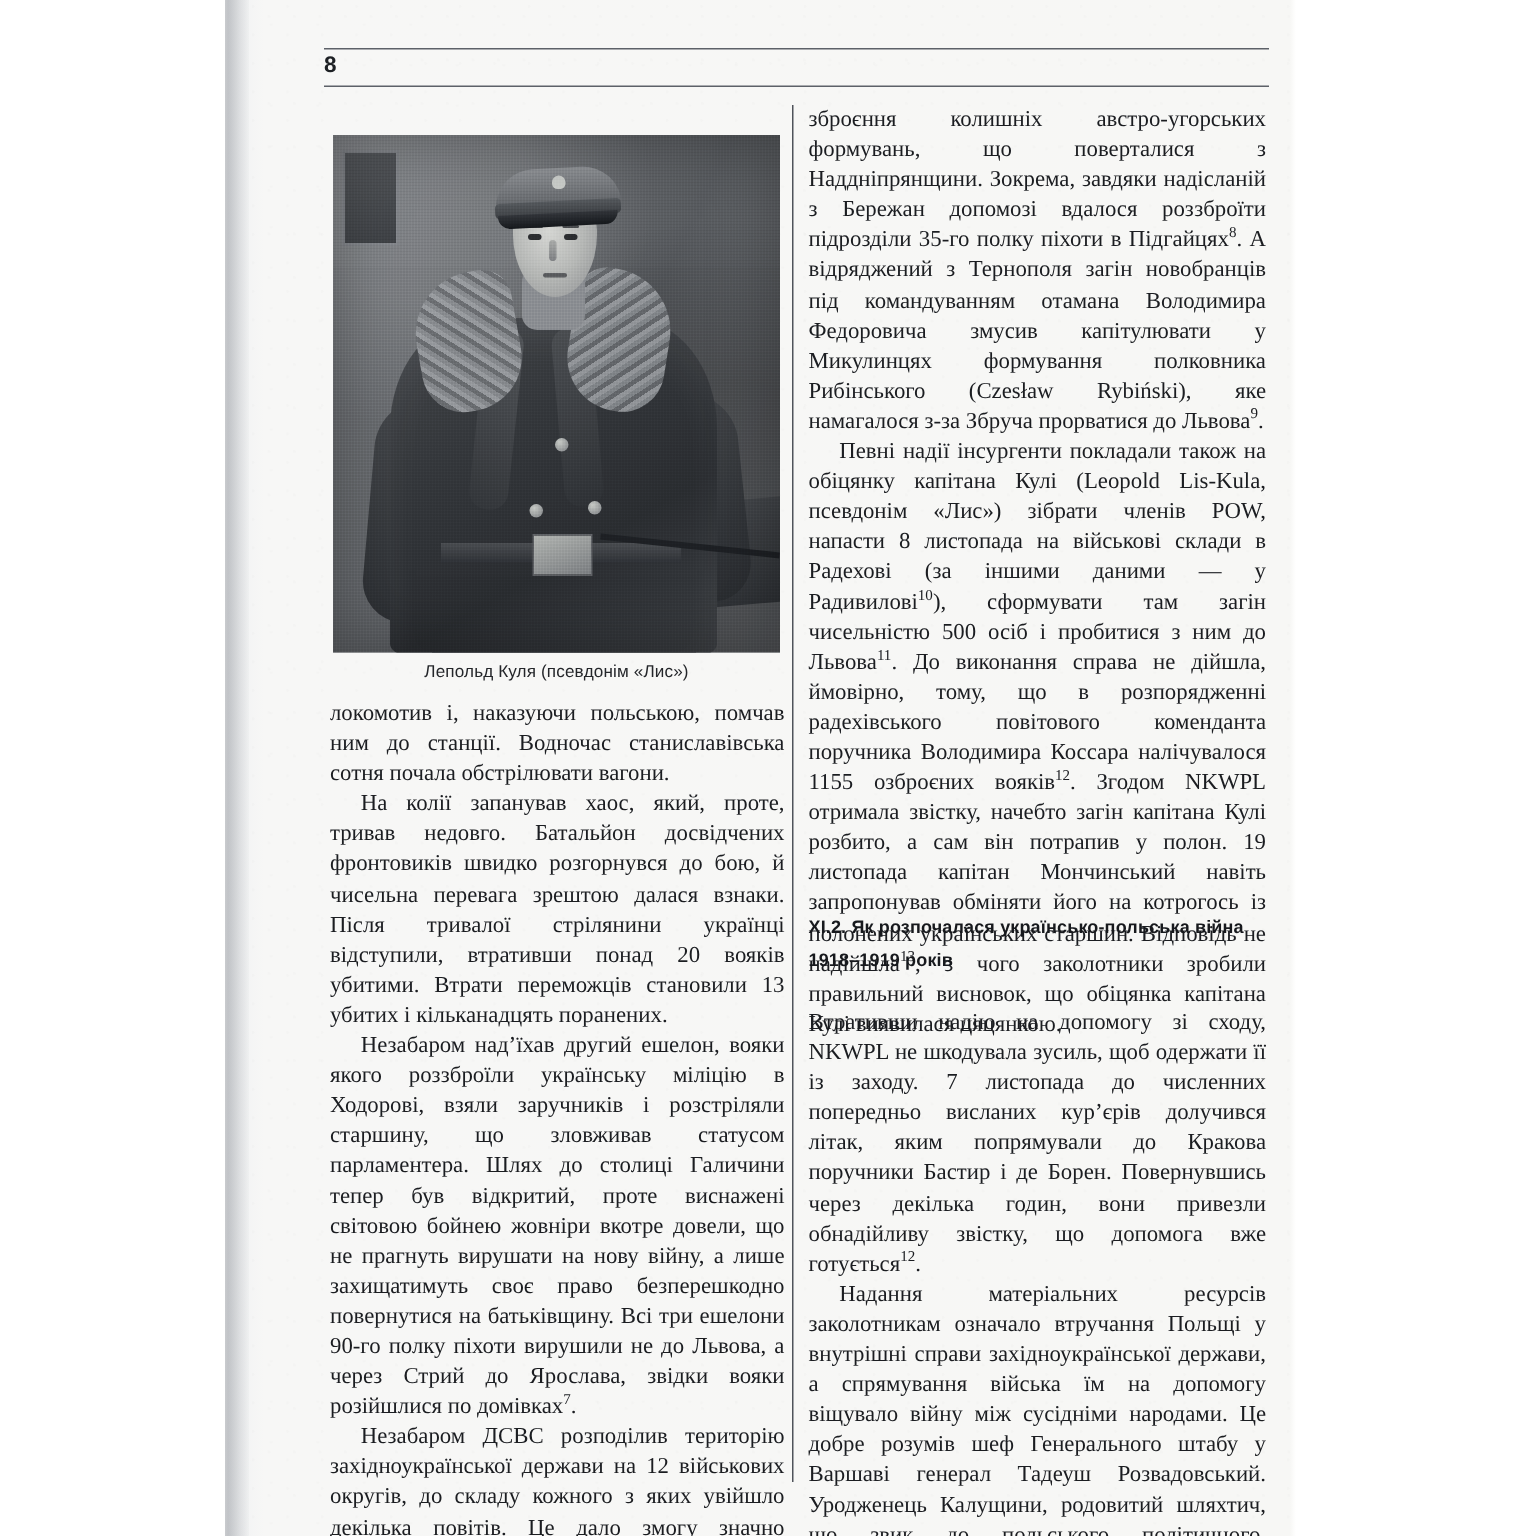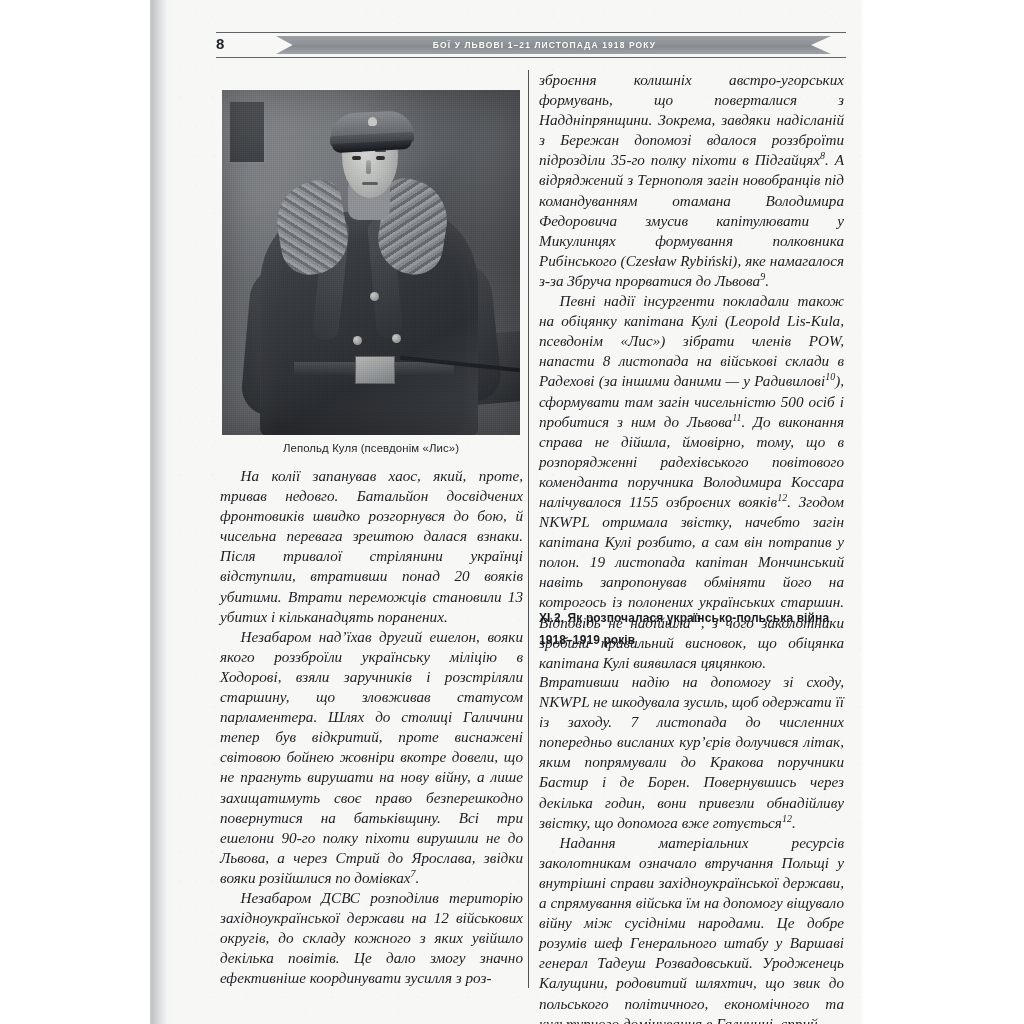--- a/index.html
+++ b/index.html
@@ -84,21 +84,21 @@
     font-size:15.2px;
     line-height:20.1px;
     color:#1b1d21;
     text-align:justify;
     text-justify:inter-word;
     hyphens:none;
   }
   #col-left{ left:220px; top:466px; width:303px; }
   #col-right{ left:539px; top:70px; width:305px; }
 
-  .col p{ margin:0; text-indent:1.35em;font-style:italic; }
+  .col p{ margin:0; text-indent:1.35em; }
   .col p.noindent{ text-indent:0; }
 
   .col-rule{
     position:absolute;
     left:528px; top:70px;
     width:1px; height:918px;
     background:#4f535a;
   }
 
   
@@ -296,24 +296,20 @@
 </head>
 <body>
 
 <div id="page-sheet">
   <div id="paper-grain"></div>
 
   <div id="running-head">
     <div class="head-rule top"></div>
     <div class="head-rule bot"></div>
     <div class="folio">8</div>
-    <div class="ribbon">
-      <div class="ribbon-text">БОЇ У ЛЬВОВІ 1–21 ЛИСТОПАДА 1918 РОКУ</div>
-      <div class="notch-right"></div>
-    </div>
   </div>
 
   <div id="figure">
     <div id="photo">
       <div class="bg"></div>
       <div class="wall-frame"></div>
       <div class="table-edge"></div>
       <div class="table"></div>
       <div class="arm-l"></div>
       <div class="arm-r"></div>
@@ -343,20 +339,21 @@
       <div class="cane"></div>
       <div class="grain"></div>
       <div class="vignette"></div>
     </div>
     <div class="caption">Лепольд Куля (псевдонім «Лис»)</div>
   </div>
 
   <div class="col-rule"></div>
 
   <div id="col-left" class="col">
+    <p class="noindent">локомотив і, наказуючи польською, помчав ним до станції. Водночас станиславівська сотня почала обстрілювати вагони.</p>
     <p>На колії запанував хаос, який, проте, тривав недовго. Батальйон досвідчених фронтовиків швидко розгорнувся до бою, й чисельна перевага зрештою далася взнаки. Після тривалої стрілянини українці відступили, втративши понад 20 вояків убитими. Втрати переможців становили 13 убитих і кільканадцять поранених.</p>
     <p><span>Незабаром над’їхав другий ешелон, вояки якого роззброїли українську міліцію в Ходорові, взяли заручників і розстріляли старшину, що зловживав статусом парламентера. Шлях до столиці Галичини тепер був відкритий, проте виснажені світовою бойнею жовніри вкотре довели, що не прагнуть вирушати на нову війну, а лише захищатимуть своє право безперешкодно повернутися на батьківщину. Всі три ешелони 90-го полку піхоти вирушили не до Львова, а через Стрий до Ярослава, звідки вояки розійшлися по домівках</span><sup>7</sup>.</p>
     <p>Незабаром ДСВС розподілив територію західноукраїнської держави на 12 військових округів, до складу кожного з яких увійшло декілька повітів. Це дало змогу значно ефективніше координувати зусилля з роз-</p>
   </div>
 
   <div id="col-right" class="col">
     <p class="noindent"><span>зброєння колишніх австро-угорських формувань, що поверталися з Наддніпрянщини. Зокрема, завдяки надісланій з Бережан допомозі вдалося роззброїти підрозділи 35-го полку піхоти в Підгайцях</span><sup>8</sup><span>. А відряджений з Тернополя загін новобранців під командуванням отамана Володимира Федоровича змусив капітулювати у Микулинцях формування полковника Рибінського (Czesław Rybiński), яке намагалося з-за Збруча прорватися до Львова</span><sup>9</sup><span>.</span></p>
     <p><span>Певні надії інсургенти покладали також на обіцянку капітана Кулі (Leopold Lis-Kula, псевдонім «Лис») зібрати членів POW, напасти 8 листопада на військові склади в Радехові (за іншими даними — у Радивилові</span><sup>10</sup><span>), сформувати там загін чисельністю 500 осіб і пробитися з ним до Львова</span><sup>11</sup><span>. До виконання справа не дійшла, ймовірно, тому, що в розпорядженні радехівського повітового коменданта поручника Володимира Коссара налічувалося 1155 озброєних вояків</span><sup>12</sup><span>. Згодом NKWPL отримала звістку, начебто загін капітана Кулі розбито, а сам він потрапив у полон. 19 листопада капітан Мончинський навіть запропонував обміняти його на котрогось із полонених українських старшин. Відповідь не надійшла</span><sup>13</sup><span>, з чого заколотники зробили правильний висновок, що обіцянка капітана Кулі виявилася цяцянкою.</span></p>
   </div>
 

